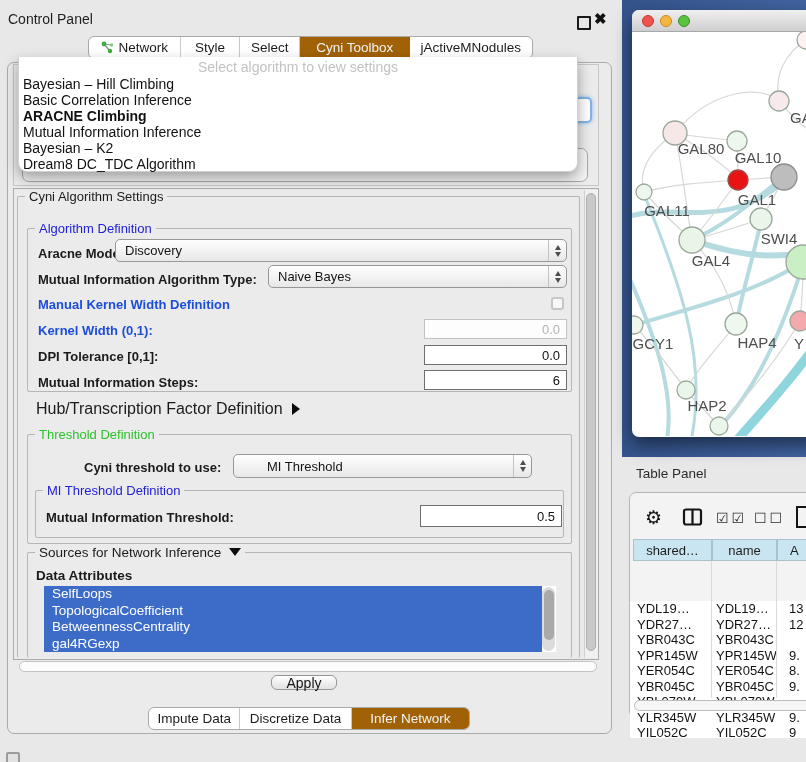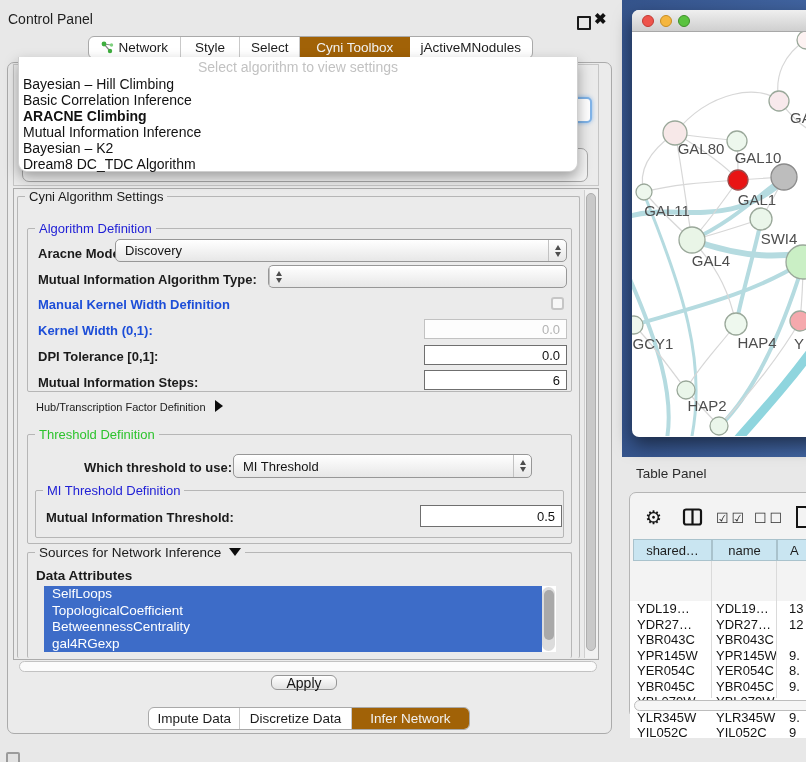--- a/index.html
+++ b/index.html
@@ -178,20 +178,21 @@
   <div class="abs combo" style="left:115px;top:239px;width:452px;height:23px;">
     <span class="txt">Discovery</span>
     <span class="stepper">
         <span class="tri-up"></span>
         <span class="tri-dn"></span>
       </span>
   </div>
 
   <div class="abs lbl b" style="left:38px;top:272px;">Mutual Information Algorithm Type:</div>
   <div class="abs combo" style="left:268px;top:265px;width:299px;height:23px;">
+    <span class="txt">Naive Bayes</span>
     <span class="stepper">
         <span class="tri-up"></span>
         <span class="tri-dn"></span>
       </span>
   </div>
 
   <div class="abs lbl b dis" style="left:38px;top:297px;">Manual Kernel Width Definition</div>
   <div class="abs checkbox" style="left:551px;top:297px;"></div>
 
   <div class="abs lbl b dis" style="left:38px;top:323px;">Kernel Width (0,1):</div>
@@ -202,29 +203,29 @@
   <div class="abs lbl b" style="left:38px;top:349px;">DPI Tolerance [0,1]:</div>
   <div class="abs field" style="left:424px;top:345px;width:143px;height:20px;">
     <span>0.0</span>
   </div>
 
   <div class="abs lbl b" style="left:38px;top:375px;">Mutual Information Steps:</div>
   <div class="abs field" style="left:424px;top:370px;width:143px;height:20px;">
     <span>6</span>
   </div>
 
-  <div class="abs lbl" style="left:36px;top:400px;font-size:11px;">
+  <div class="abs lbl" style="left:36px;top:400px;font-size:16px;">
     <span>Hub/Transcription Factor Definition</span><span class="tri-right"></span>
   </div>
 
   <div class="abs group" style="left:27px;top:434px;width:545px;height:110px;"></div>
   <div class="abs gtitle green" style="left:35px;top:427px;">Threshold Definition</div>
 
-  <div class="abs lbl b" style="left:84px;top:460px;">Which threshold to use:</div>
-  <div class="abs combo" style="left:233px;top:454px;width:299px;height:24px;">
+  <div class="abs lbl b" style="left:84px;top:460px;">Cyni threshold to use:</div>
+  <div class="abs combo" style="left:233px;top:454px;width:299px;height:24px;padding-left:24px;">
     <span class="txt">MI Threshold</span>
     <span class="stepper">
         <span class="tri-up"></span>
         <span class="tri-dn"></span>
       </span>
   </div>
 
   <div class="abs group" style="left:35px;top:490px;width:529px;height:48px;"></div>
   <div class="abs gtitle blue" style="left:43px;top:483px;">MI Threshold Definition</div>
   <div class="abs lbl b" style="left:46px;top:510px;">Mutual Information Threshold:</div>

